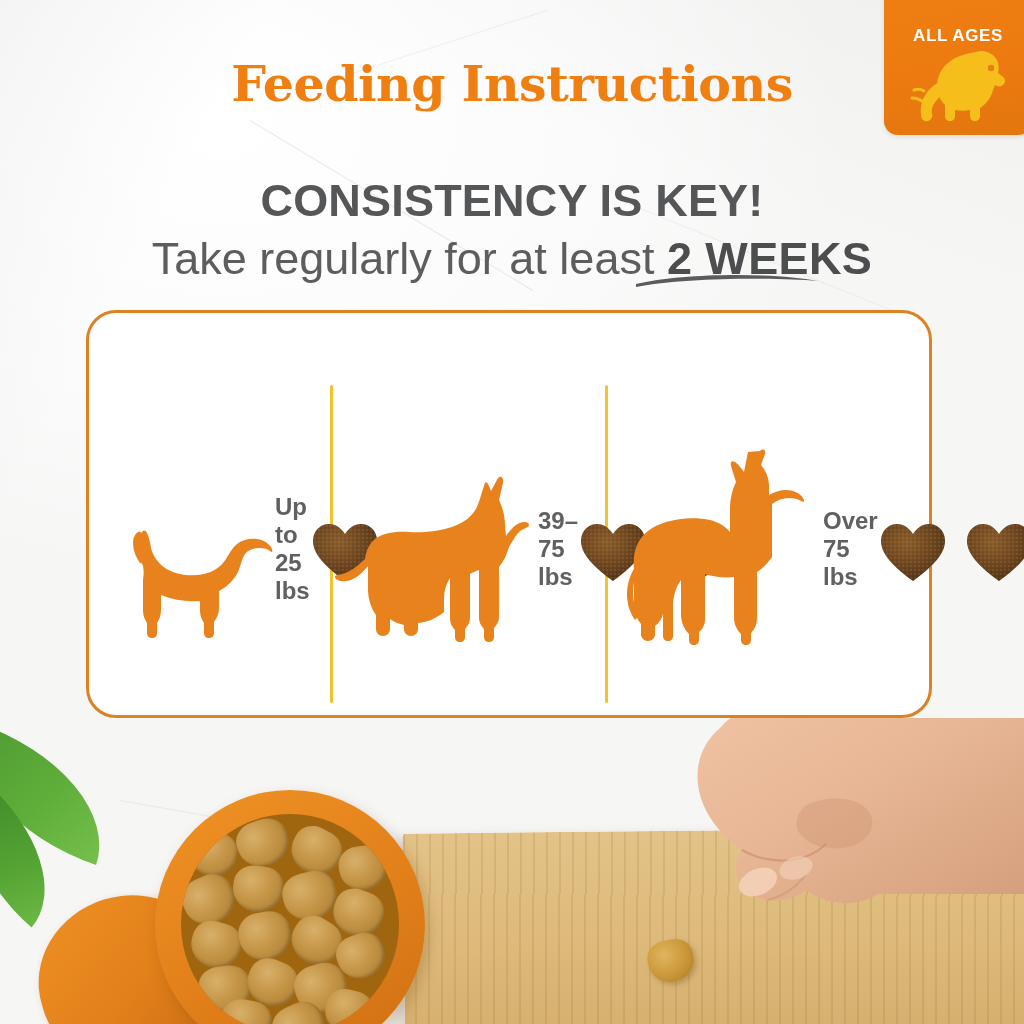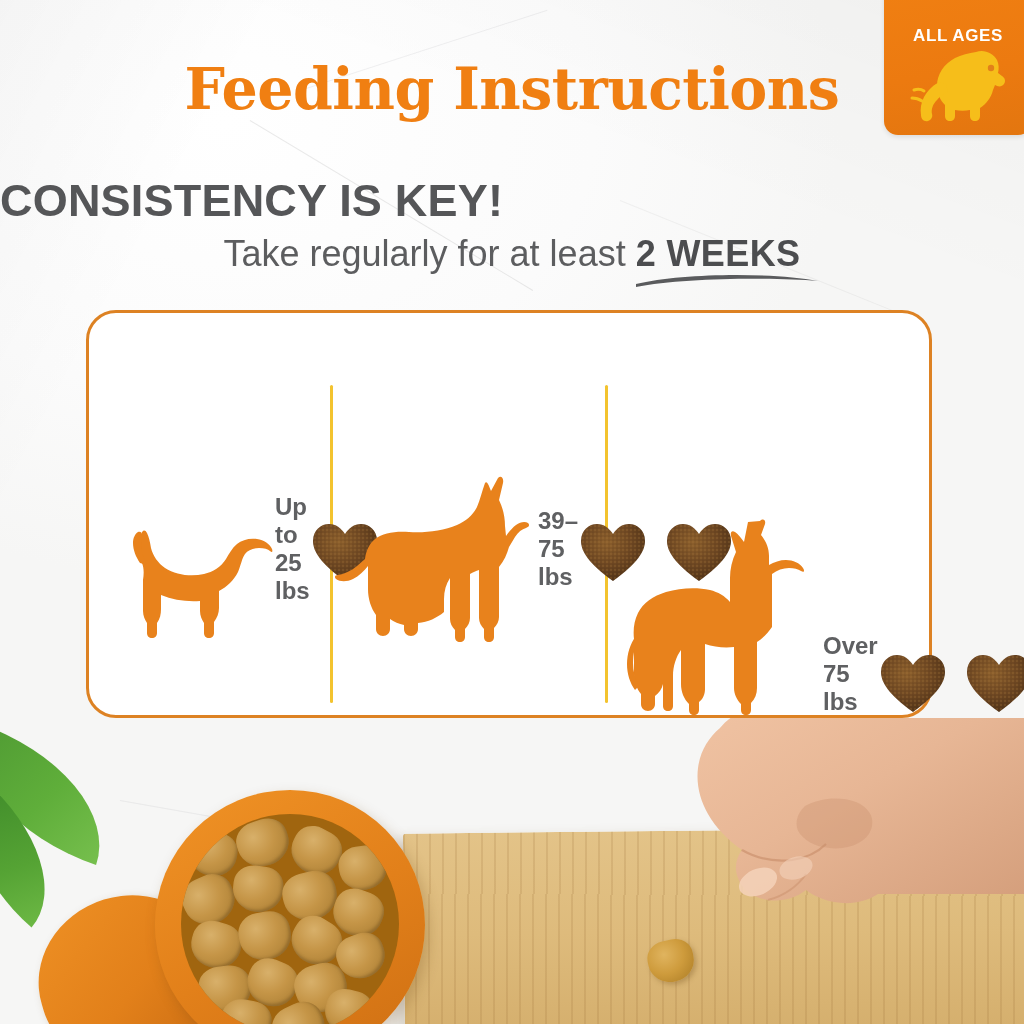--- a/index.html
+++ b/index.html
@@ -48,36 +48,37 @@
   }
   #badge .badge-dog { position:absolute; left:14px; top:56px; }
 
   
   #title {
     position:absolute; top:55px; left:0; width:1024px;
     text-align:center;
     color:#F07F12;
     font-family:"DejaVu Serif", serif;
     font-weight:bold;
-    font-size:57px;
+    font-size:49px;
     letter-spacing:-0.5px;
     z-index:5;
   }
   #subtitle {
     position:absolute; top:175px; left:0; width:1024px;
+    text-align:center;
     color:#555658;
     font-weight:bold;
     font-size:45px;
     letter-spacing:0.2px;
   }
   #taglineRow {
     position:absolute; top:233px; left:0; width:1024px;
     text-align:center;
     color:#5c5d5f;
-    font-size:36px;
+    font-size:45px;
     white-space:nowrap;
   }
   #taglineRow .strong { font-weight:bold; color:#4c4d4f; letter-spacing:0.4px; }
   #swoosh { position:absolute; top:268px; left:634px; }
 
   
   #card {
     position:absolute; left:86px; top:310px;
     width:846px; height:408px;
     background:#ffffff;
@@ -96,21 +97,21 @@
   }
   #div1 { left:241px; }
   #div2 { left:516px; }
 
   .col {
     position:absolute; top:63px; height:340px;
     display:flex; flex-direction:row; align-items:center;font-weight:bold;
   }
   #col1 { left:22px;  width:219px; }
   #col2 { left:244px; width:272px; }
-  #col3 { left:519px; width:321px;align-items:flex-end; }
+  #col3 { left:519px; width:321px; }
 
   .dogbox { display:flex; align-items:flex-end; justify-content:center; height:200px; }
   .weight { color:#5f6062; font-size:24px; margin-top:6px; }
   .treats { display:flex; align-items:center; justify-content:center; gap:16px; margin-top:14px; }
 
   .treat { width:70px; height:64px; position:relative; }
 
   
   #photo { position:absolute; left:0; top:718px; width:1024px; height:306px; z-index:2; overflow:hidden; }
   #board {

